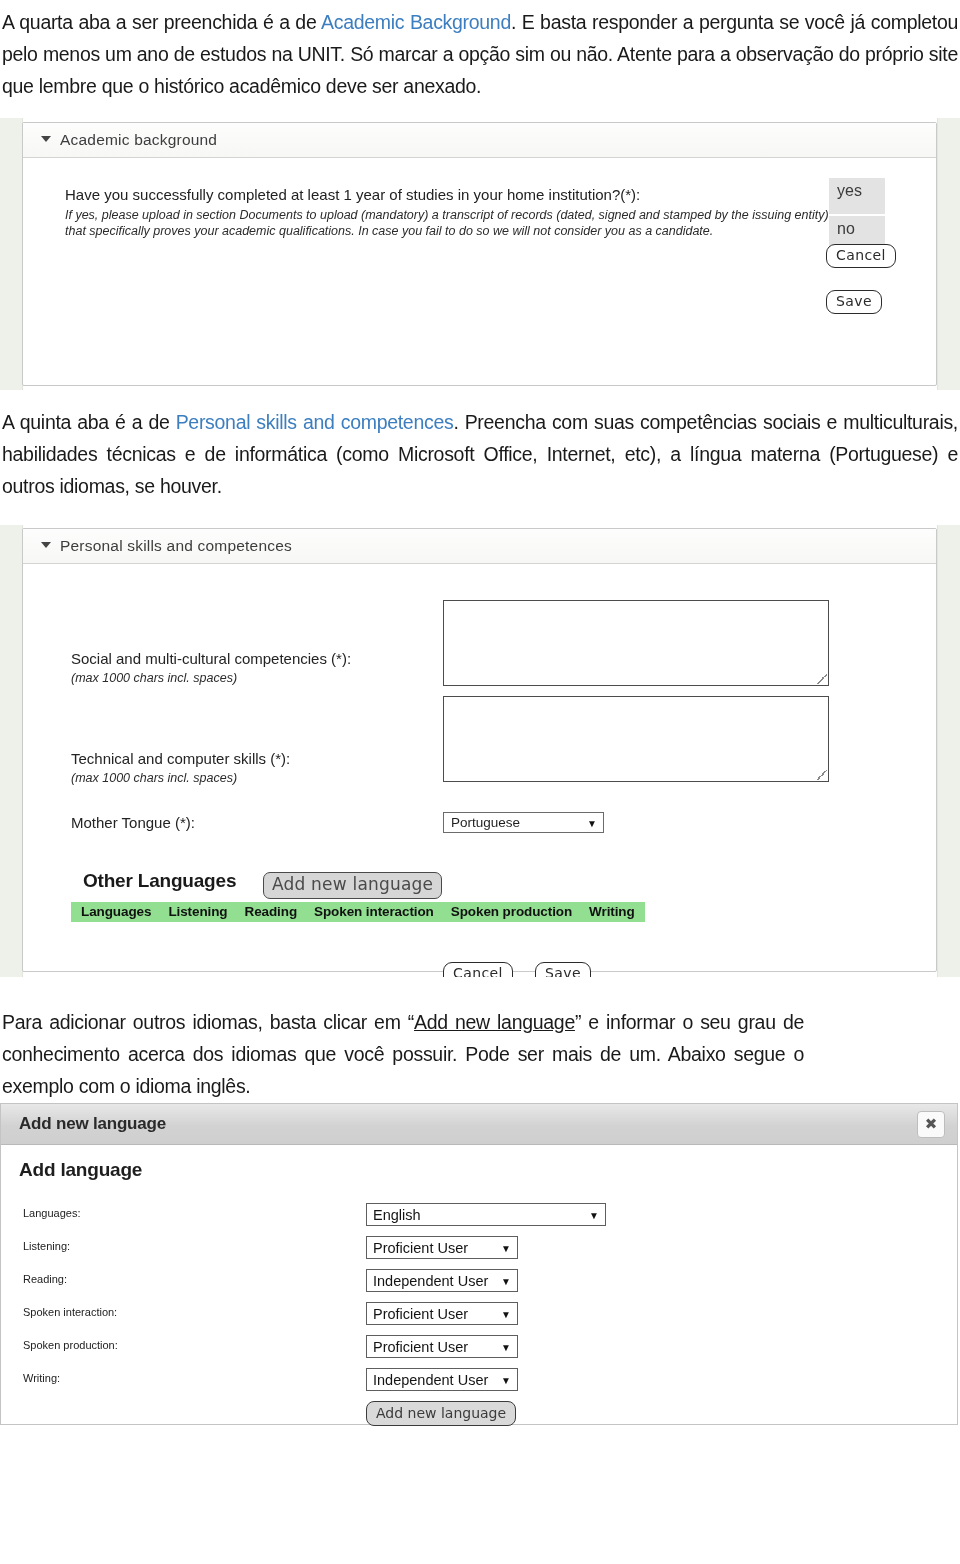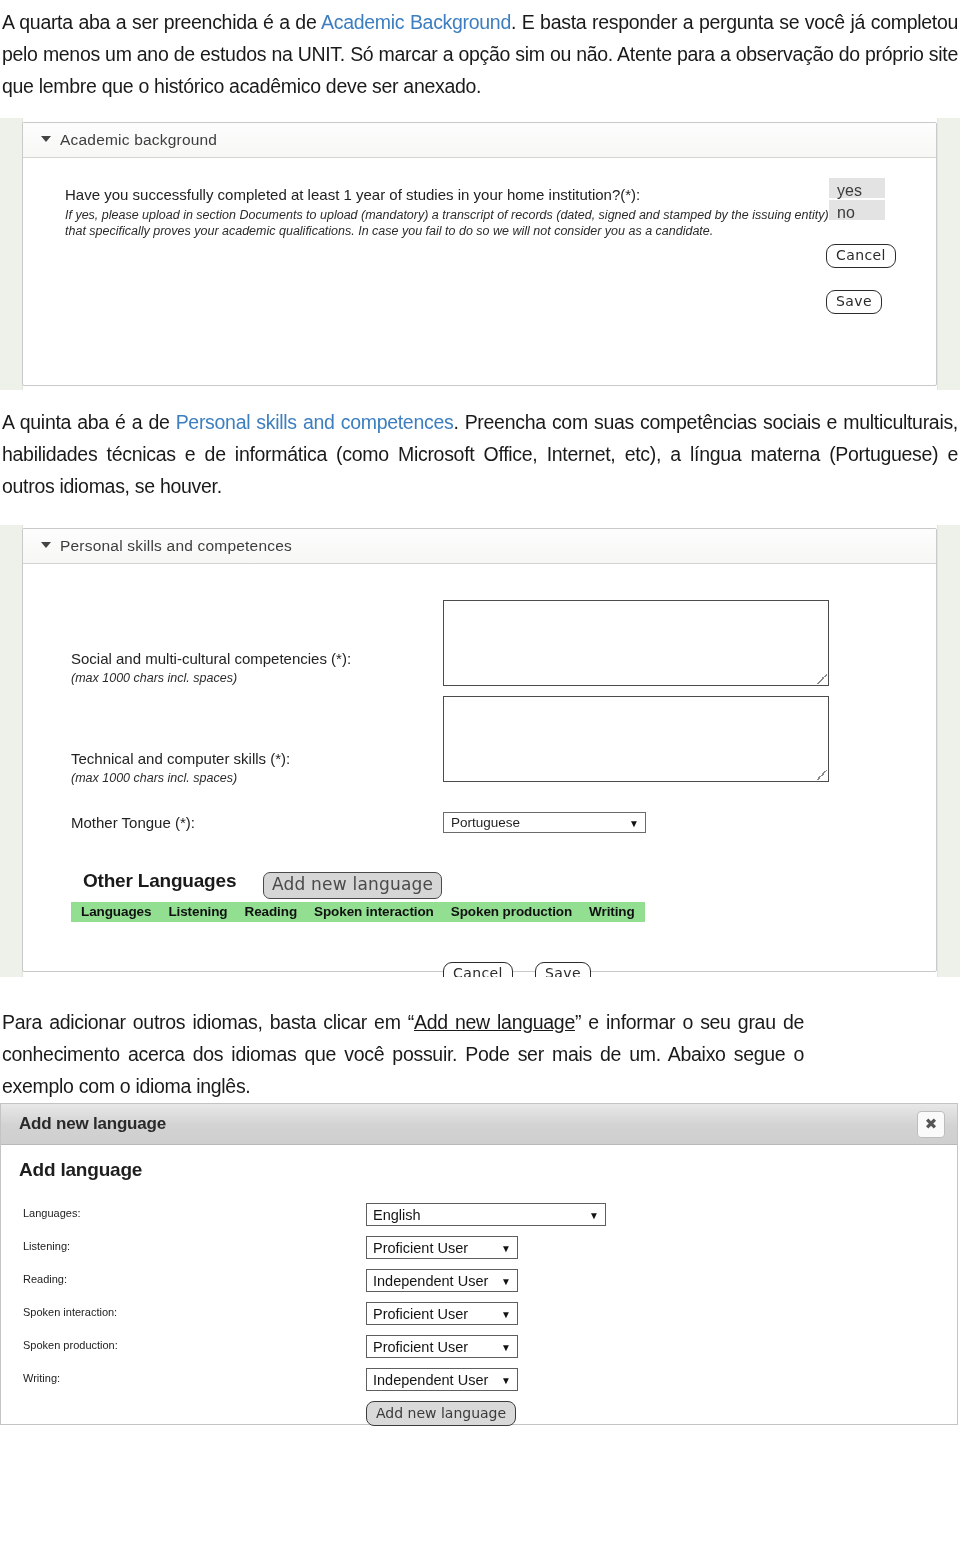--- a/index.html
+++ b/index.html
@@ -127,21 +127,21 @@
   .radio-stack {
     position: absolute;
     left: 806px;
     top: 20px;
     width: 56px;
   }
   .radio-opt {
     background: #e3e3e3;
     font-size: 16px;
     color: #3b3b3b;
-    height: 20px;
+    height: 36px;
     line-height: 26px;
     padding-left: 8px;
     margin-bottom: 2px;
   }
   .btn-oval {
     display: inline-block;
     border: 1.6px solid #2b2b2b;
     border-radius: 9px;
     background: #ffffff;
     font-size: 14px;
@@ -411,21 +411,21 @@
       </div>
       <div class="ps-textarea" style="left:420px; top:36px; width:386px; height:86px;"></div>
 
       <div class="ps-label" style="left:48px; top:186px;">
         <span>Technical and computer skills (*):</span>
         <span class="ps-sub">(max 1000 chars incl. spaces)</span>
       </div>
       <div class="ps-textarea" style="left:420px; top:132px; width:386px; height:86px;"></div>
 
       <div class="ps-label" style="left:48px; top:250px;">Mother Tongue (*):</div>
-      <div class="ps-select" style="left:420px; top:248px; width:203px;">
+      <div class="ps-select" style="left:420px; top:248px; width:161px;">
         <span>Portuguese</span>
         <span class="arrow">▼</span>
       </div>
 
       <div id="ol-title">Other Languages</div>
       <span id="ol-addbtn">Add new language</span>
 
       <div id="lang-table-head">
         <span>Languages</span><span>Listening</span><span>Reading</span><span>Spoken interaction</span><span>Spoken production</span><span>Writing</span>
       </div>

